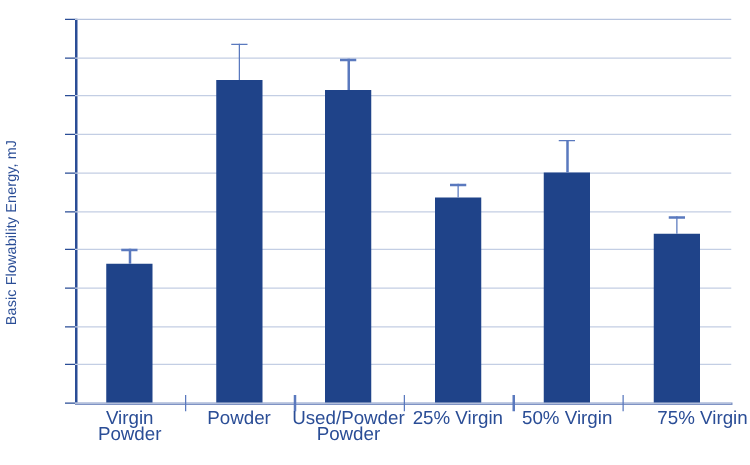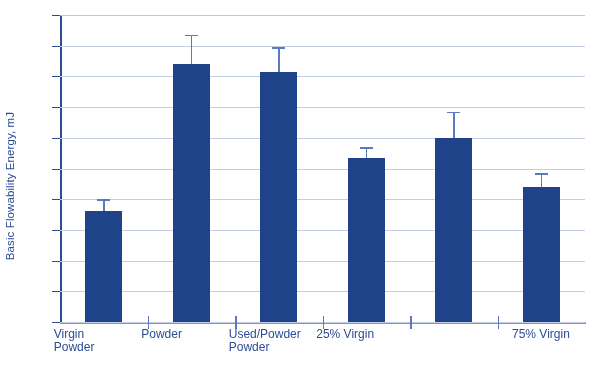--- a/index.html
+++ b/index.html
@@ -93,22 +93,22 @@
     top:316px;
     width:1.5px;height:13px;
     background:#5a79be;
   }
 
   
   .xlabel{
     position:absolute;
     top:328px;
     width:100px;
-    text-align:left;
-    font-size:12px;
+    text-align:center;
+    font-size:15px;
     line-height:13px;
     color:#2a4d96;
   }
   .xlabel span{display:block;}
 </style>
 </head>
 <body>
 
 <div id="chart-root">
 
@@ -194,19 +194,20 @@
         <span>Powder</span>
       </div>
       <div class="xlabel" style="left: 228.75px;">
         <span>Used/Powder</span>
         <span>Powder</span>
       </div>
       <div class="xlabel" style="left: 316.25px;">
         <span>25% Virgin</span>
       </div>
       <div class="xlabel" style="left: 403.75px;">
+        <span>50% Virgin</span>
       </div>
       <div class="xlabel" style="left: 512px;">
         <span>75% Virgin</span>
       </div>
     </div>
 
 </div>
 
 </body></html>

